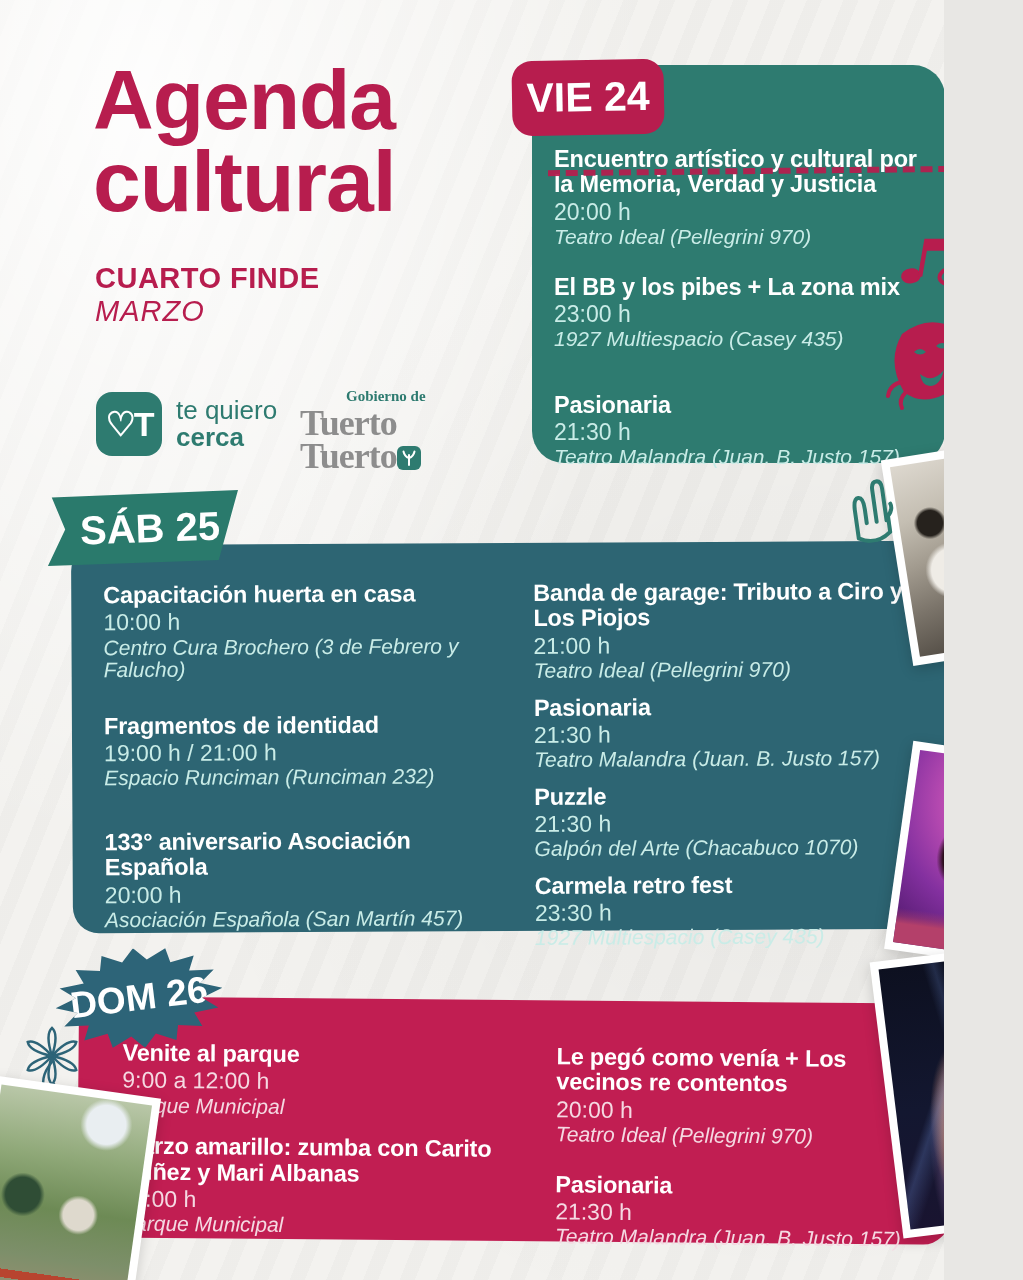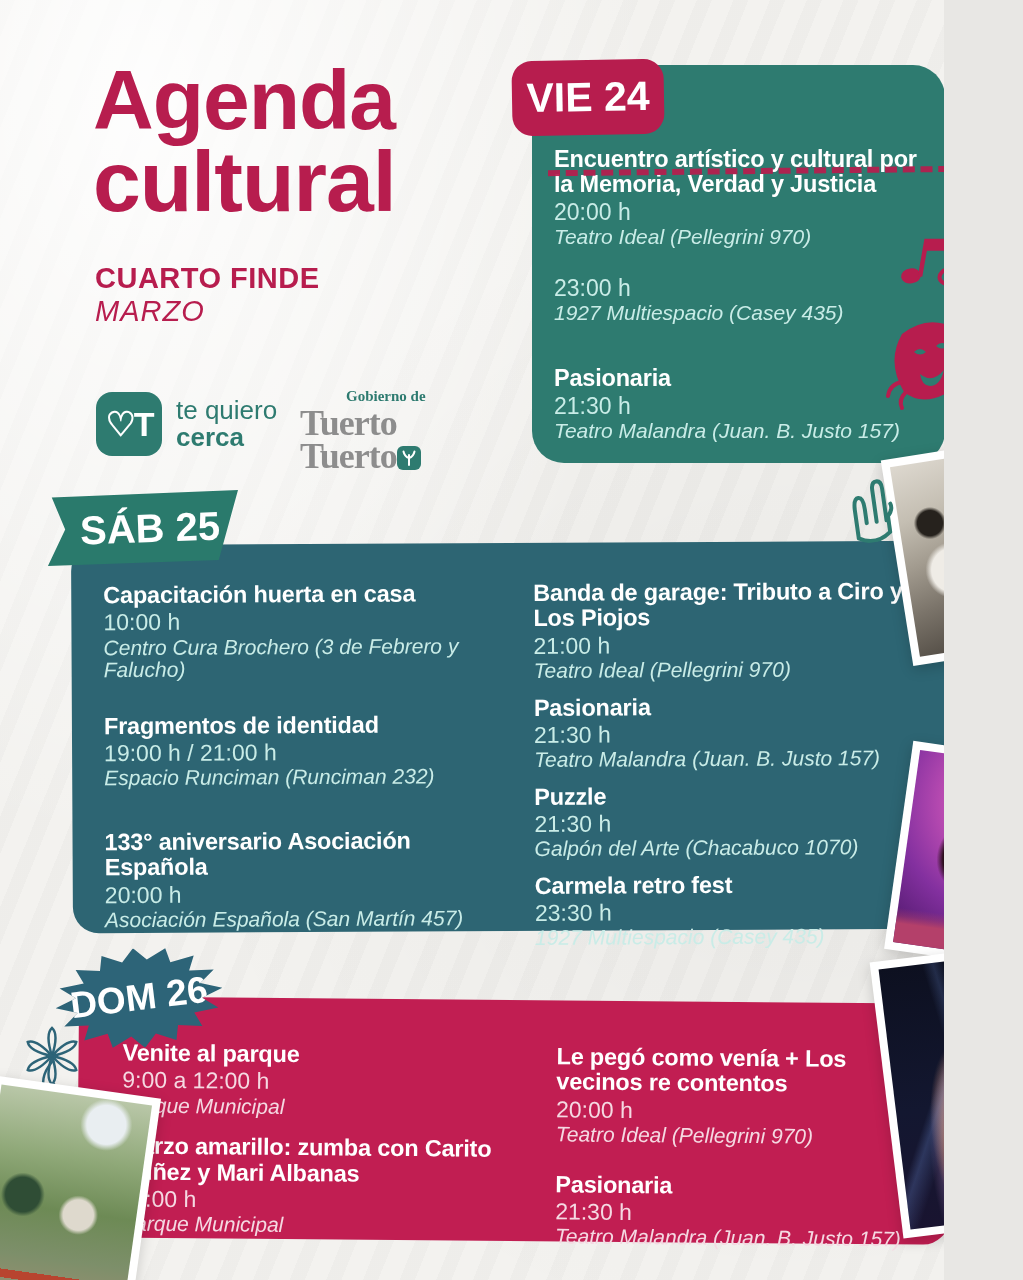--- a/index.html
+++ b/index.html
@@ -150,20 +150,21 @@
   <div class="badge badge-vie">
     <span>VIE 24</span>
   </div>
   <div class="card card-vie">
     <div class="event">
       <div class="ev-title">Encuentro artístico y cultural por la Memoria, Verdad y Justicia</div>
       <div class="ev-time">20:00 h</div>
       <div class="ev-venue">Teatro Ideal (Pellegrini 970)</div>
     </div>
     <div class="event">
+      <div class="ev-title">El BB y los pibes + La zona mix</div>
       <div class="ev-time">23:00 h</div>
       <div class="ev-venue">1927 Multiespacio (Casey 435)</div>
     </div>
     <div class="event" style="margin-top:42px">
       <div class="ev-title">Pasionaria</div>
       <div class="ev-time">21:30 h</div>
       <div class="ev-venue">Teatro Malandra (Juan. B. Justo 157)</div>
     </div>
   </div>
   <div class="dash-line"></div>

